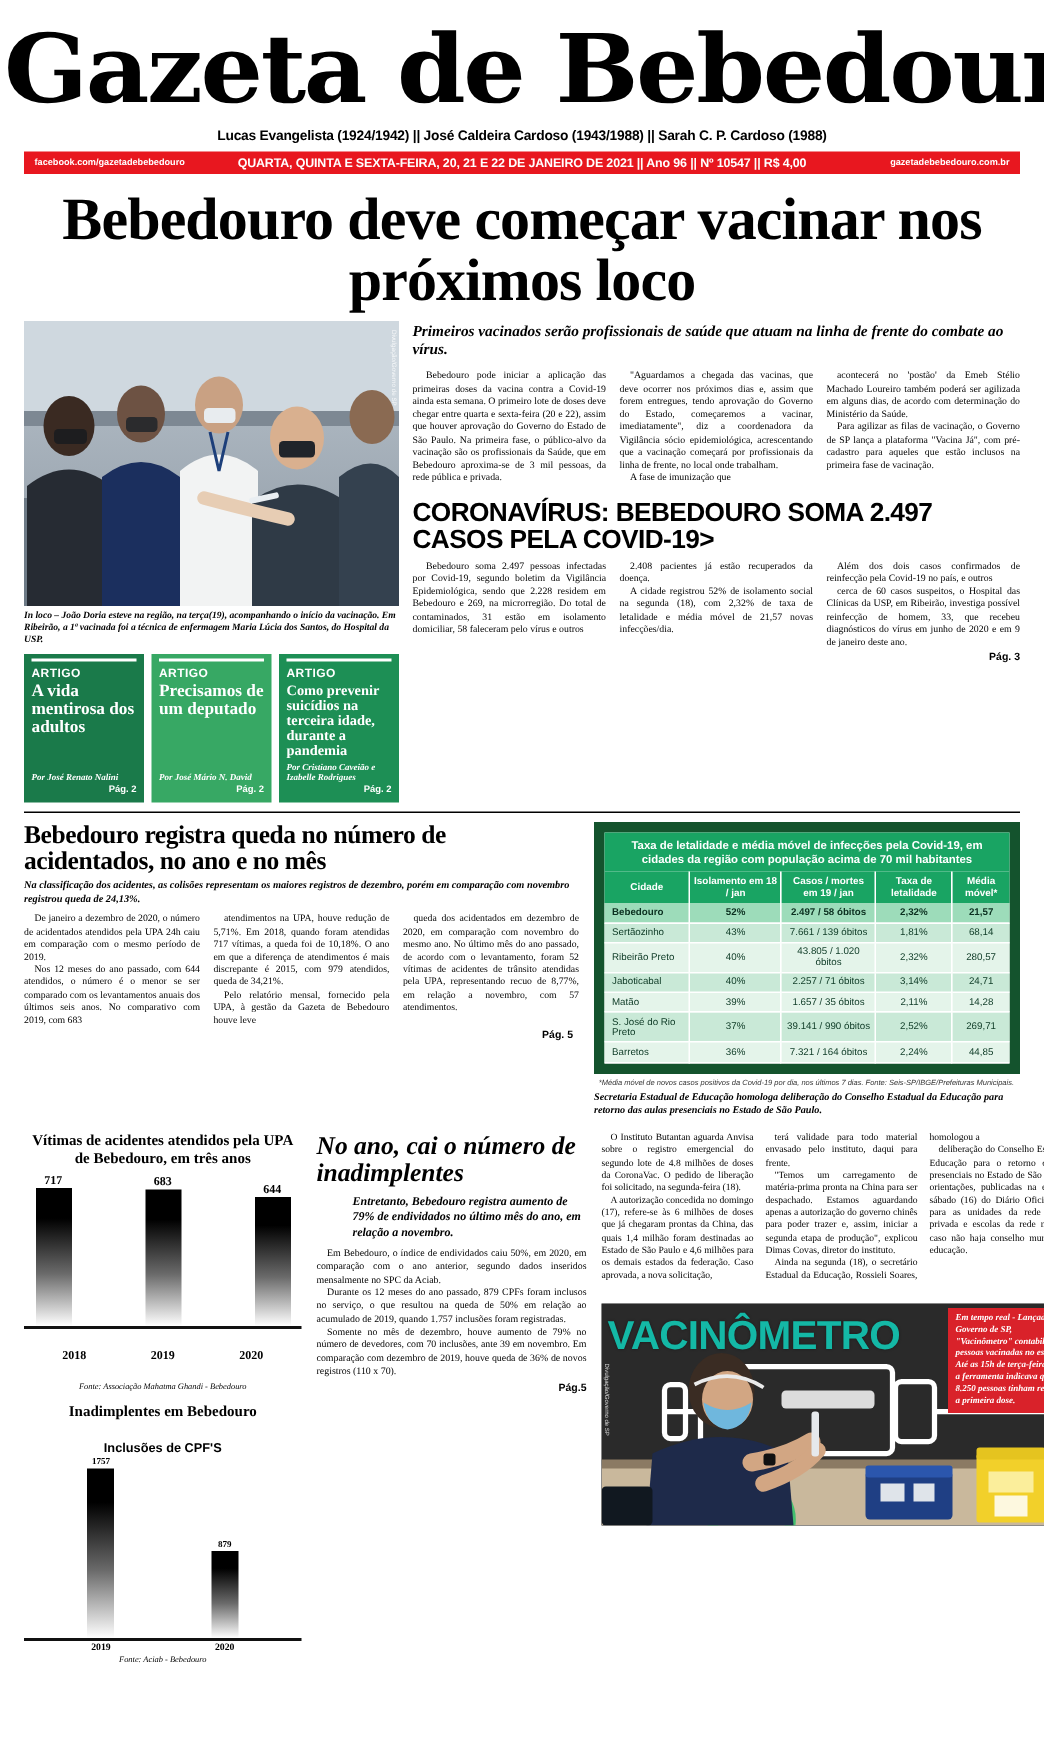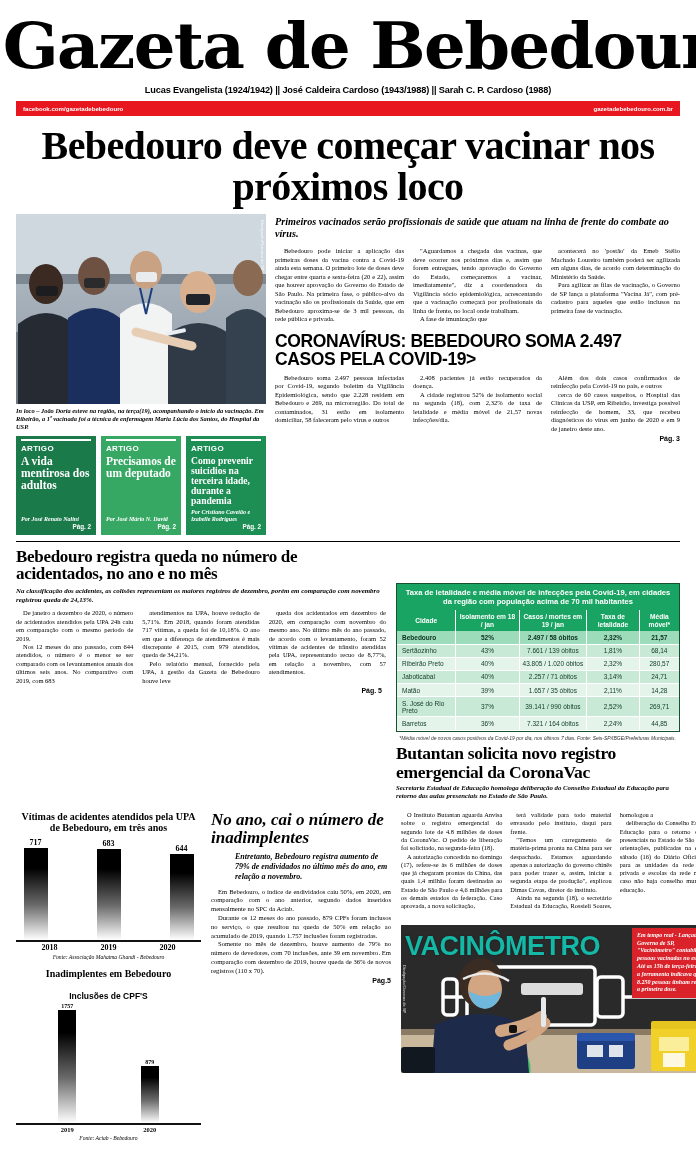--- a/index.html
+++ b/index.html
@@ -150,21 +150,21 @@
     letter-spacing:-0.3px;
   }
   .sec-stand{
     font-size:6.9px;font-style:italic;font-weight:700;line-height:1.25;
     margin-bottom:5px;
   }
   .colsmid{column-count:3;column-gap:9px;}
   .colsmid p{margin:0;font-size:6.5px;line-height:1.3;text-align:justify;text-indent:7px;}
 
   
-  .tbl-wrap{border:1px solid #14532d;margin-top:35px;}
+  .tbl-wrap{border:7px solid #14532d;}
   .tbl-title{
     background:#19a463;color:#fff;
     font-family:"Liberation Sans",sans-serif;
     font-weight:700;font-size:7.6px;line-height:1.22;
     text-align:center;padding:4px 4px 4px 4px;
   }
   table.covid{width:100%;border-collapse:collapse;
     font-family:"Liberation Sans",sans-serif;}
   table.covid th{
     background:#19a463;color:#fff;font-size:6.6px;font-weight:700;
@@ -208,21 +208,21 @@
     font-family:Liberation Sans, sans-serif;font-weight:700;
     font-size:8.5px;text-align:center;margin:12px 0 2px 0;
   }
   .bars{
     display:flex;align-items:flex-end;justify-content:space-around;
     height:102px;border-bottom:2.5px solid #111;padding:0 4px;gap:42px;
   }
   .bar-i{display:flex;flex-direction:column;align-items:center;justify-content:flex-end;height:100%;}
   .bar-v{font-size:8px;font-weight:700;margin-bottom:1px;font-family:"Liberation Serif",serif;}
   .bar-r{width:24px;background:linear-gradient(to top,#ffffff 0%,#6a6a6a 38%,#000000 78%);}
-  .bar-labels{display:flex;justify-content:space-around;padding:0 4px;margin-top:1px;}
+  .bar-labels{display:flex;justify-content:space-around;padding:12px 4px;margin-top:1px;}
   .bar-l{font-size:8px;font-weight:700;width:24px;text-align:center;font-family:"Liberation Serif",serif;}
   .fonte{font-size:5.6px;font-style:italic;text-align:center;margin-top:2px;}
 
   .bars2{
     display:flex;align-items:flex-end;height:120px;
     border-bottom:2.5px solid #111;padding:0 10px;justify-content:space-around;
   }
   .bar2-v{font-size:6px;font-weight:700;margin-bottom:1px;}
   .bar2-r{width:18px;background:linear-gradient(to top,#ffffff 0%,#6a6a6a 40%,#000000 80%);}
 
@@ -262,20 +262,21 @@
 <body>
 
 <div class="page">
 
   <div class="masthead">
     <div class="mast-title">Gazeta de Bebedouro</div>
     <div class="mast-founders">Lucas Evangelista (1924/1942) || José Caldeira Cardoso (1943/1988) || Sarah C. P. Cardoso (1988)</div>
     <div class="redbar-wrap">
       <div class="redbar">
         <span class="side">facebook.com/gazetadebebedouro</span>
+        <span class="center">QUARTA, QUINTA E SEXTA-FEIRA, 20, 21 E 22 DE JANEIRO DE 2021 || Ano 96 || Nº 10547 || R$ 4,00</span>
         <span class="side">gazetadebebedouro.com.br</span>
       </div>
     </div>
   </div>
 
   <div class="lead-head">Bebedouro deve começar vacinar nos próximos loco</div>
 
   <div class="topblock">
 
     <div class="photo-col">
@@ -445,21 +446,20 @@
               <td>36%</td>
               <td>7.321 / 164 óbitos</td>
               <td>2,24%</td>
               <td>44,85</td>
             </tr>
           </tbody>
         </table>
       </div>
       <div class="tbl-note">*Média móvel de novos casos positivos da Covid-19 por dia, nos últimos 7 dias. Fonte: Seis-SP/IBGE/Prefeituras Municipais.</div>
 
-      <div class="but-head">Butantan solicita novo registro emergencial da CoronaVac</div>
       <div class="but-stand">Secretaria Estadual de Educação homologa deliberação do Conselho Estadual da Educação para retorno das aulas presenciais no Estado de São Paulo.</div>
     </div>
   </div>
 
   <div class="botblock">
 
     <div class="bot-left">
       <div class="chart-title">Vítimas de acidentes atendidos pela UPA de Bebedouro, em três anos</div>
       <div class="bars">
         <div class="bar-i">

